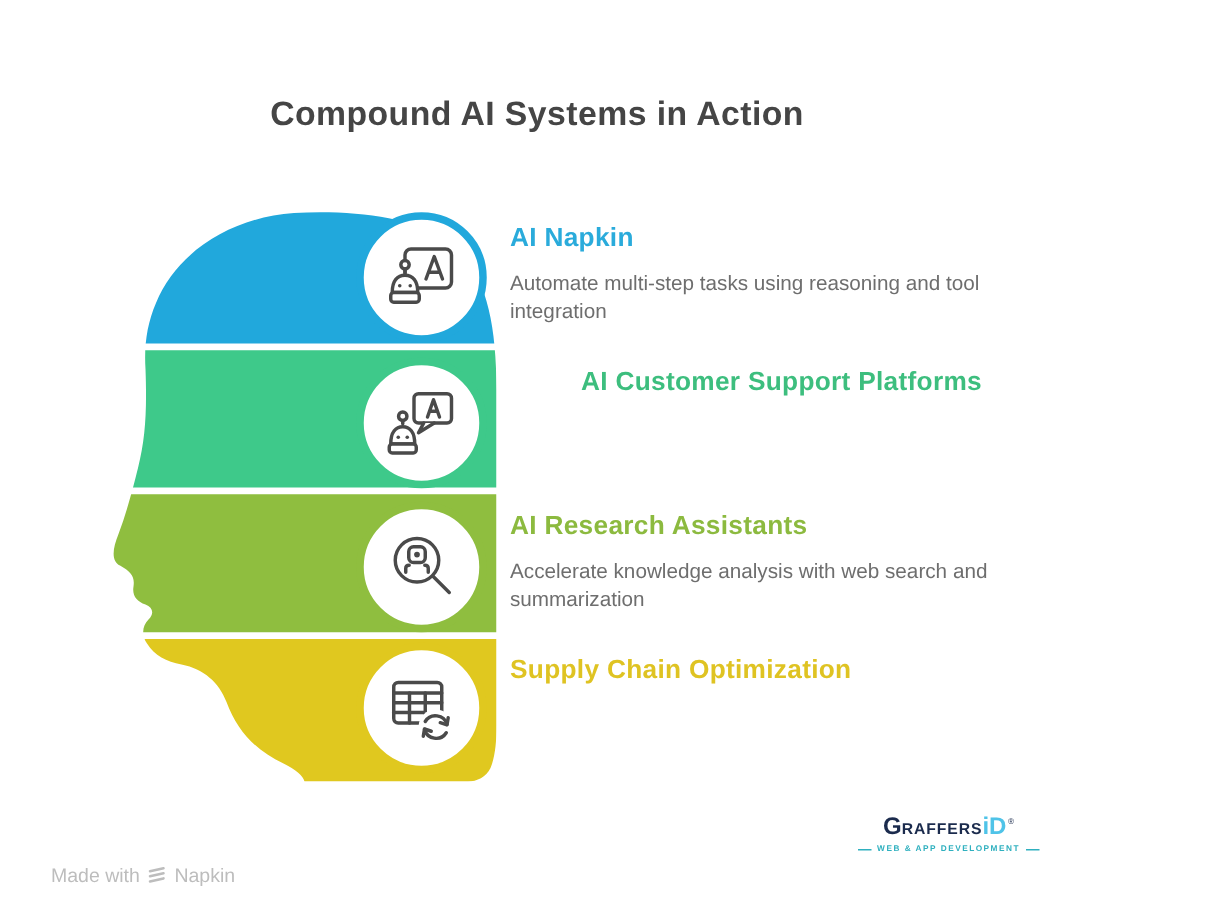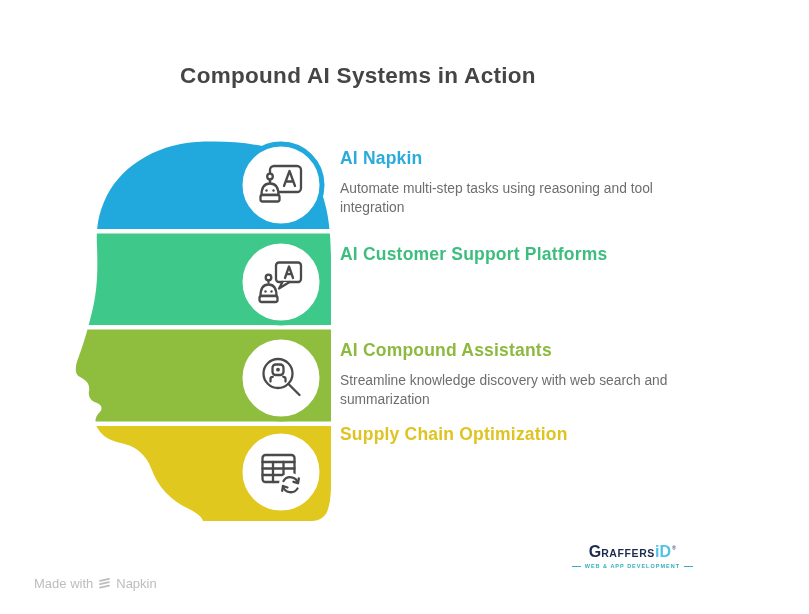--- a/index.html
+++ b/index.html
@@ -14,21 +14,21 @@
   }
   .head-svg { position:absolute; left:0; top:0; }
   .ring { fill:#fff; stroke-width:5; }
   .icon {
     position:absolute; width:48px; height:48px;
   }
   .icon * { vector-effect:none; }
   .section { position:absolute; left:340px; width:362px; }
   .section h2 { margin:0; font-size:17.5px; font-weight:bold; letter-spacing:.2px; }
   .section p { margin:11px 0 0 0; font-size:13.8px; line-height:18.5px; color:#6E6E6E; }
-  .sec-1 { top:148px; } .sec-2 { top:244px; } .sec-3 { top:340px; } .sec-4 { top:424px; }
+  .sec-1 { top:148px; } .sec-2 { top:244px;text-align:center; } .sec-3 { top:340px; } .sec-4 { top:436px; }
   .made-with {
     position:absolute; left:34px; top:576px; display:flex; align-items:center; gap:5px;
     color:#BDBDBD; font-size:13px;
   }
   .logo { position:absolute; right:23px; top:543px; text-align:center; }
   .logo-row { display:flex; align-items:baseline; justify-content:center; }
   .logo-g   { font-size:16px; font-weight:bold; color:#1B2B4D; }
   .logo-raffers { font-size:10.5px; font-weight:bold; letter-spacing:.6px; color:#1B2B4D; }
   .logo-id  { font-size:16px; font-weight:bold; color:#4FC3E8; }
   .logo-reg { font-size:5.5px; color:#1B2B4D; position:relative; top:-7px; margin-left:1px; }
@@ -129,22 +129,22 @@
   <div class="section sec-1">
     <h2 style="color: rgb(42, 171, 219);">AI Napkin</h2>
     <p>Automate multi-step tasks using reasoning and tool integration</p>
   </div>
 
   <div class="section sec-2">
     <h2 style="color: rgb(61, 190, 126);">AI Customer Support Platforms</h2>
   </div>
 
   <div class="section sec-3">
-    <h2 style="color: rgb(140, 186, 63);">AI Compound Assistants</h2>
-    <p>Streamline knowledge discovery with web search and summarization</p>
+    <h2 style="color: rgb(140, 186, 63);">AI Research Assistants</h2>
+    <p>Accelerate knowledge analysis with web search and summarization</p>
   </div>
 
   <div class="section sec-4">
     <h2 style="color: rgb(223, 195, 34);">Supply Chain Optimization</h2>
   </div>
 
   <div class="made-with">
     <span>Made with</span>
     <svg width="13" height="13" viewBox="0 0 13 13" fill="none" stroke="#BDBDBD" stroke-width="1.7" stroke-linecap="round">
       <path d="M2 3.8 L11 1.8"></path>

